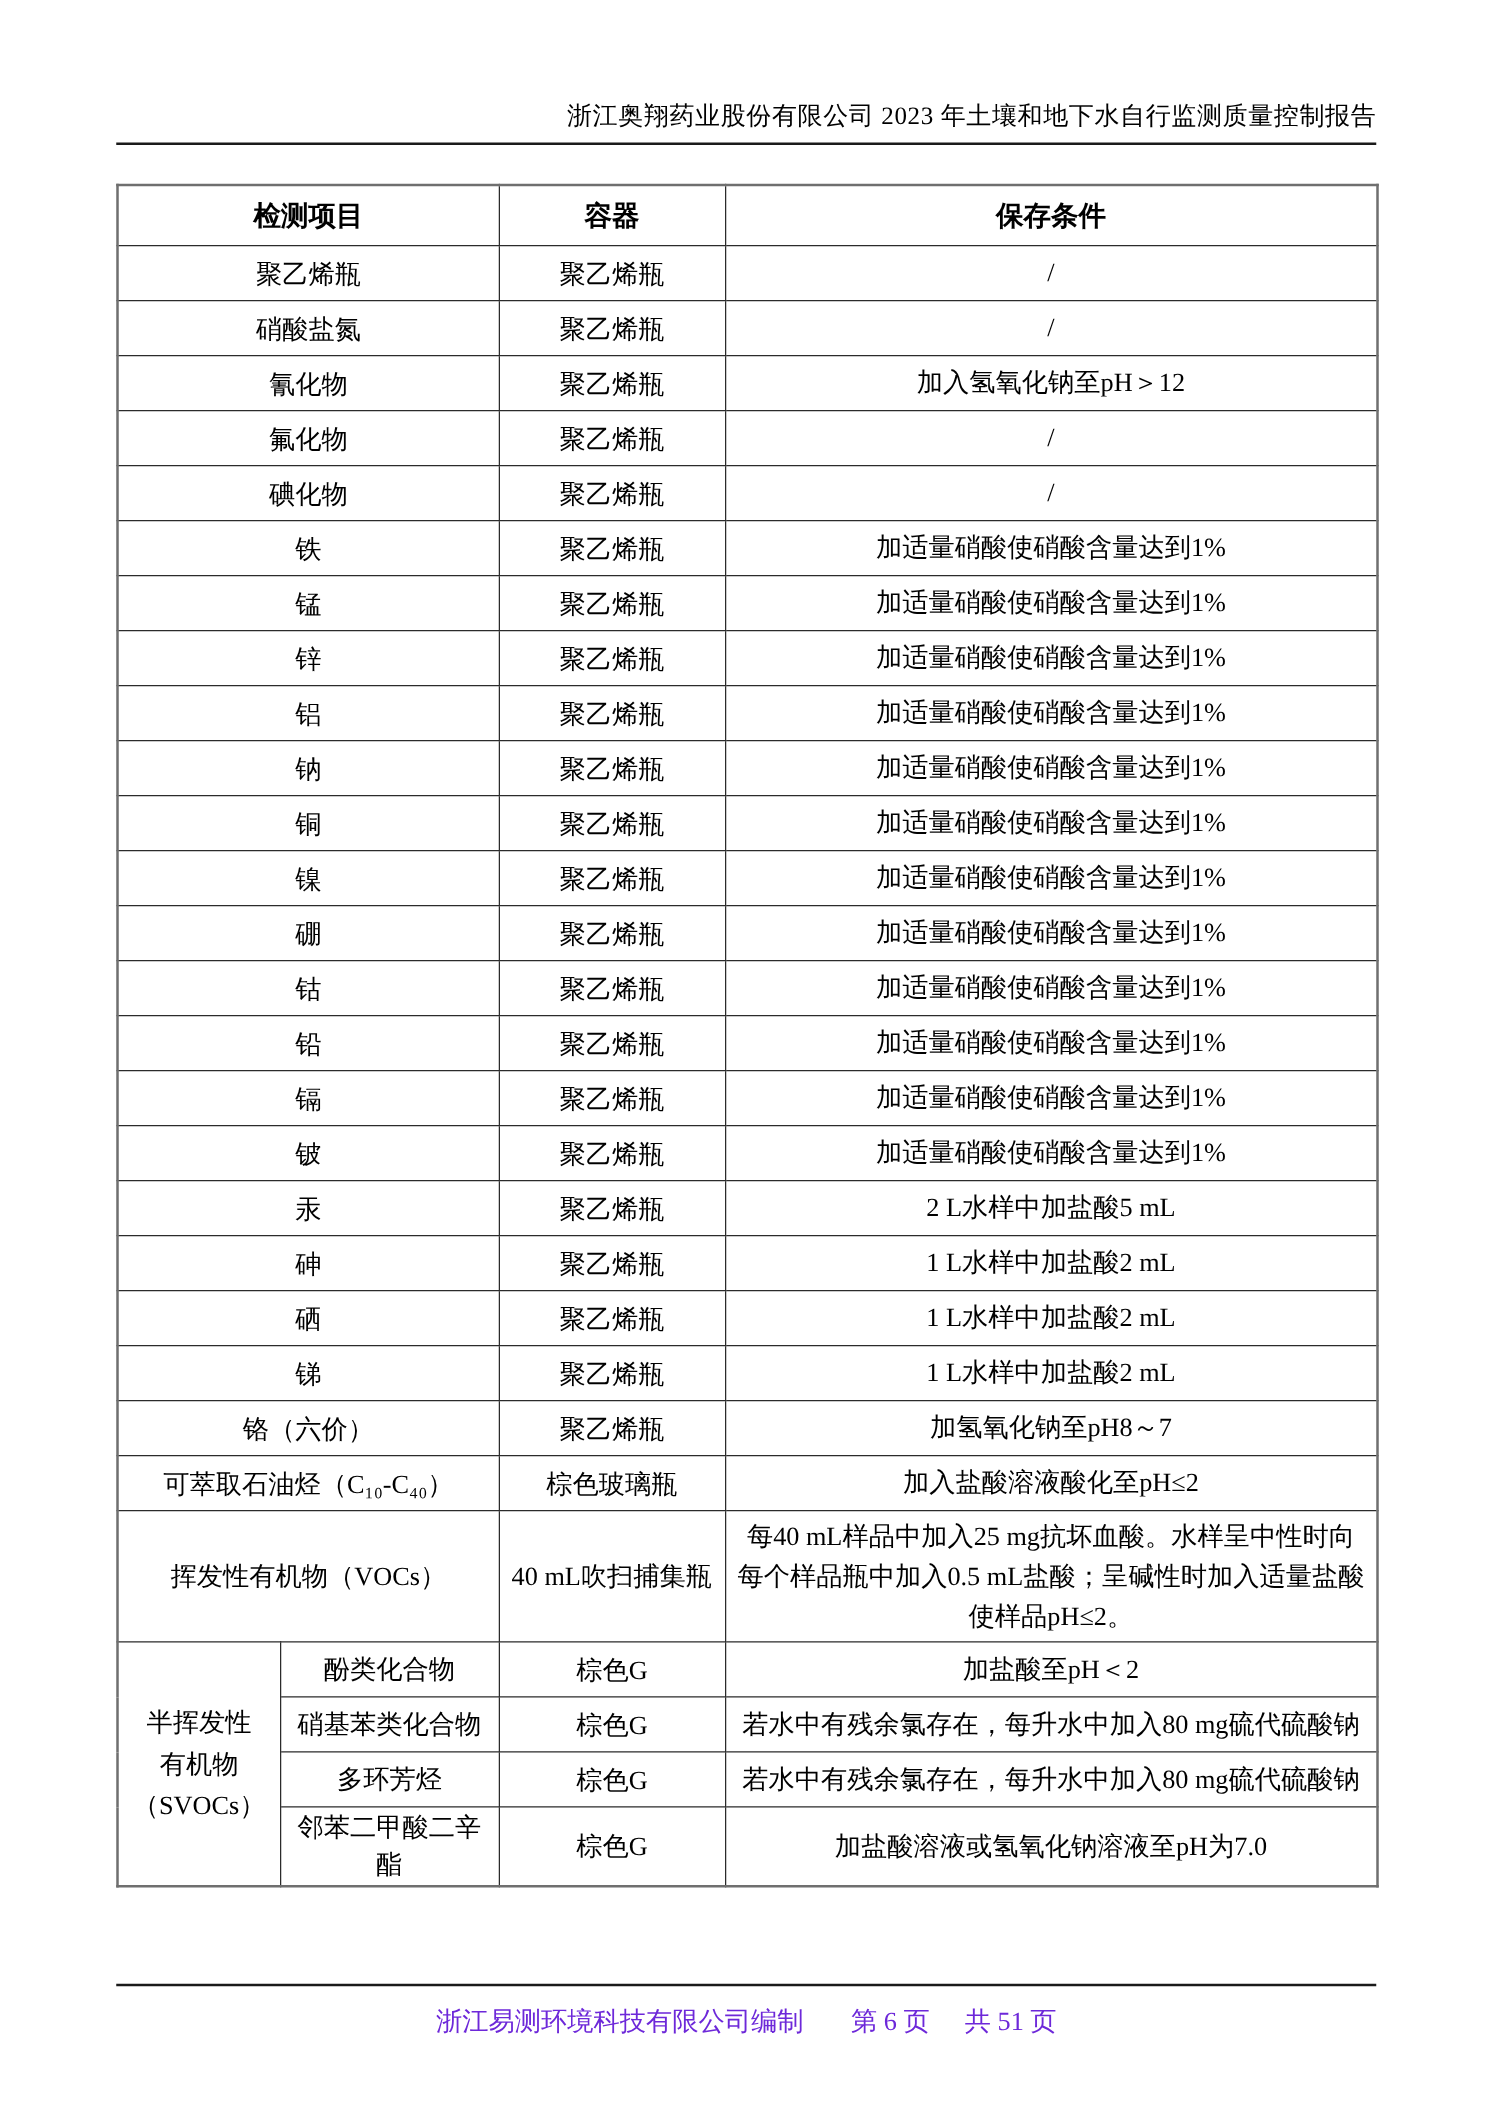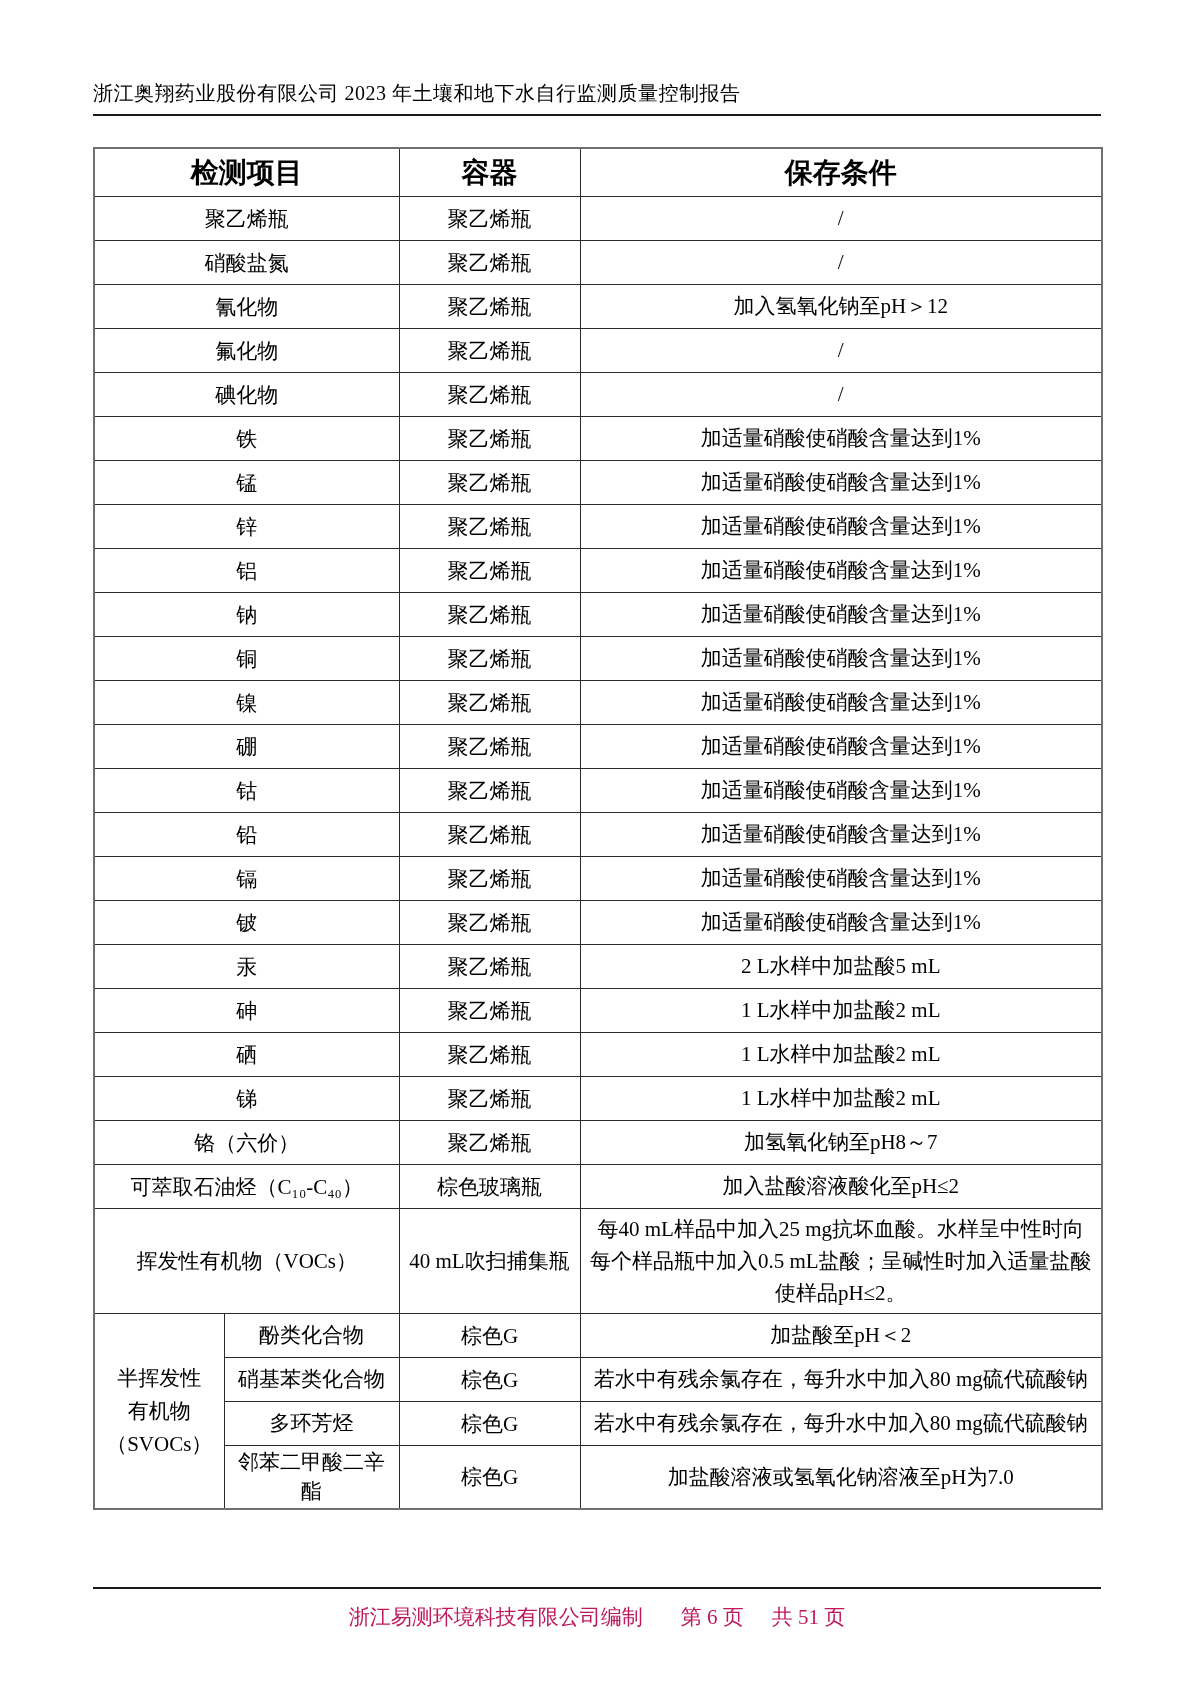--- a/index.html
+++ b/index.html
@@ -12,21 +12,21 @@
     width: 1199px;
     height: 1696px;
     margin: 0 auto;
     background: #ffffff;
     box-sizing: border-box;
     padding: 80px 98px 0 93px;
     font-family: "Liberation Serif", "DejaVu Serif", serif;
     color: #000000;
   }
   .doc-header-title {
-    text-align: left;
+    text-align: right;
     font-size: 20px;
     line-height: 26px;
     letter-spacing: 0.5px;
     color: #000000;
     white-space: nowrap;
   }
   .header-rule {
     margin-top: 8px;
     border: none;
     border-bottom: 2px solid #1a1a1a;
@@ -49,21 +49,21 @@
     border: 1px solid #2b2b2b;
     text-align: center;
     vertical-align: middle;
     padding: 2px 6px;
     font-weight: normal;
     overflow: hidden;
   }
   table.preservation-table thead th {
     height: 43px;
     font-weight: bold;
-    font-size: 28px;
+    font-size: 22px;
   }
   table.preservation-table tbody td {
     height: 39px;
   }
   td.cell-condition {
     line-height: 31px;
   }
   tr.row-tall td.cell-condition {
     padding: 4px 8px;
     line-height: 32px;
@@ -81,21 +81,21 @@
     margin-top: 77px;
     border: none;
     border-bottom: 2px solid #1a1a1a;
     height: 0;
   }
   .doc-footer {
     margin-top: 14px;
     text-align: center;
     font-size: 21px;
     line-height: 28px;
-    color: #be185d;
+    color: #6d28d9;
   }
   .doc-footer .footer-company { margin-right: 38px; }
   .doc-footer .footer-page-number { margin-right: 28px; }
 </style>
 </head>
 <body>
 
 <div class="page">
 
   <div class="doc-header">

